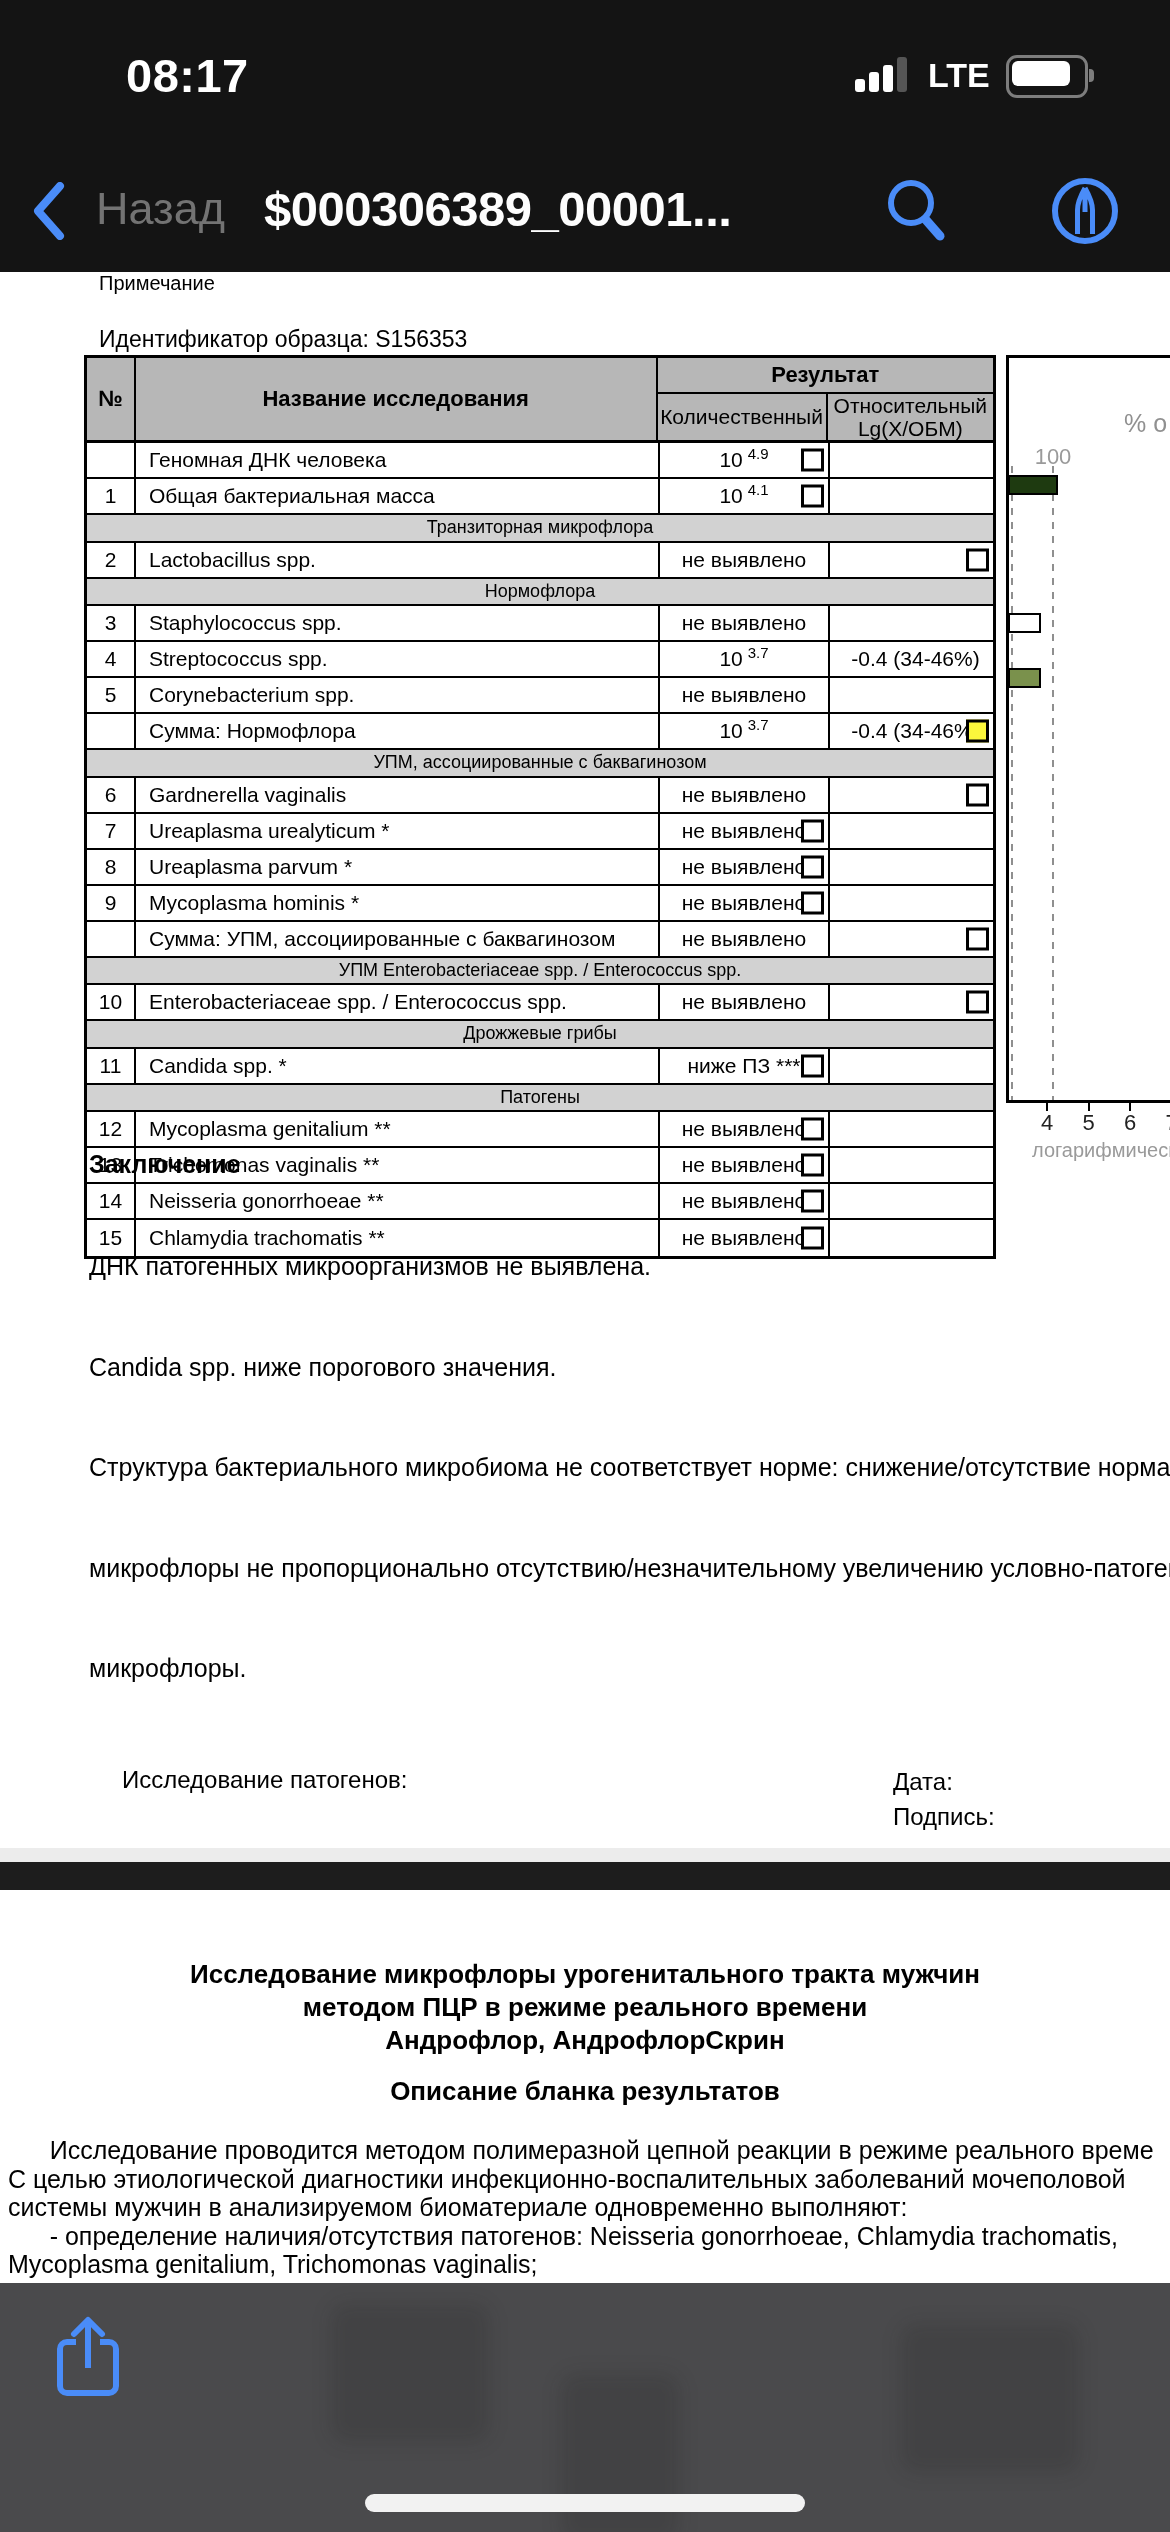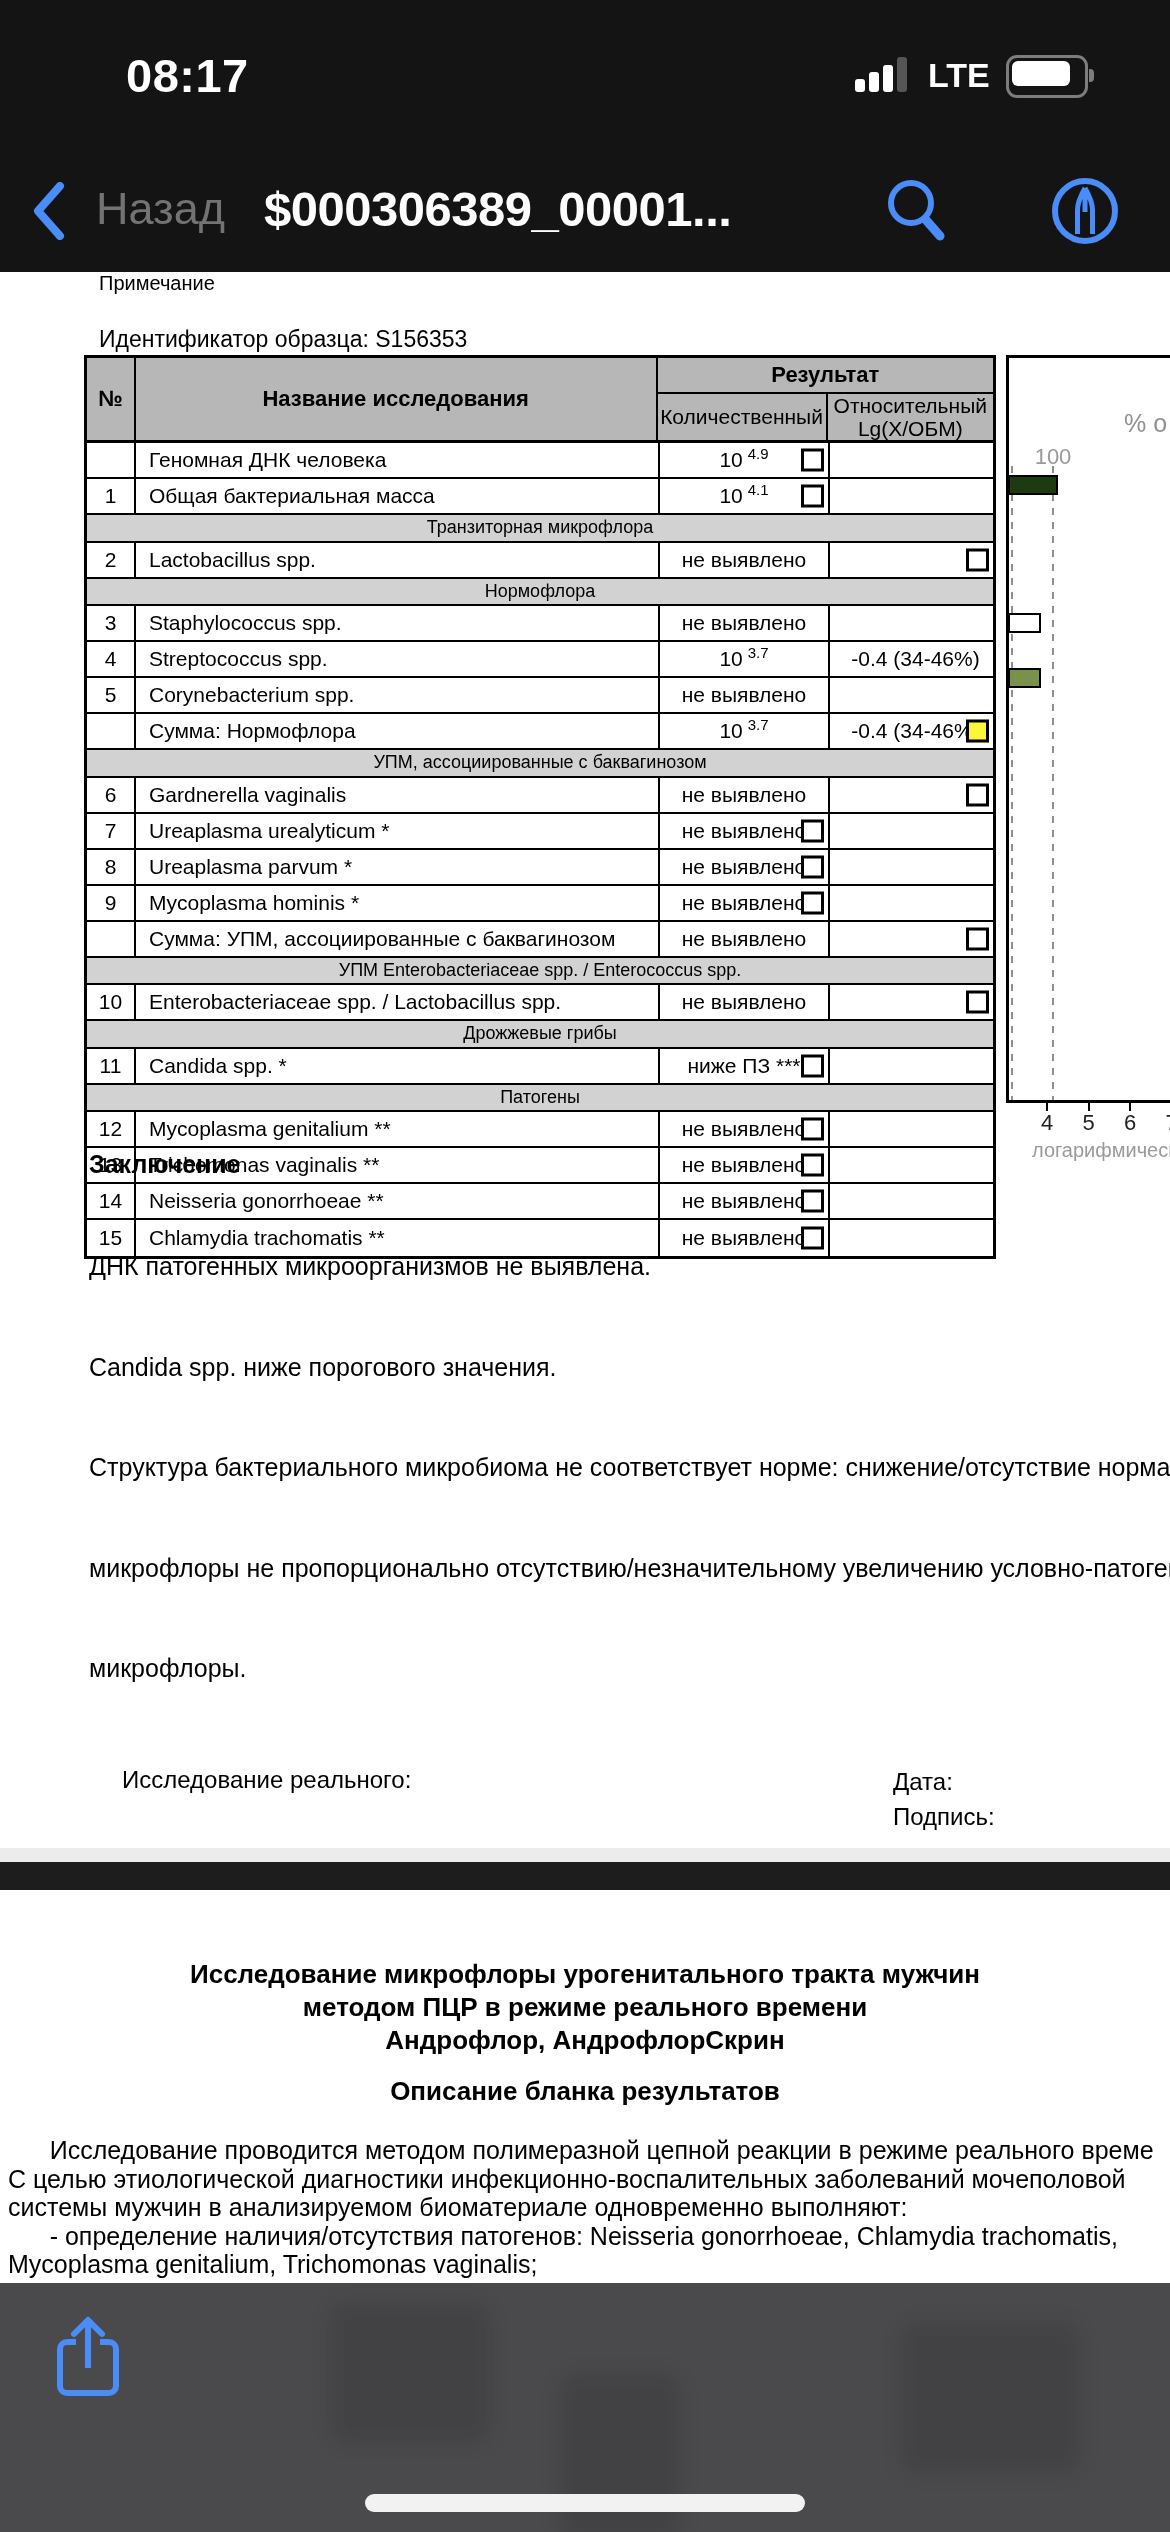--- a/index.html
+++ b/index.html
@@ -226,21 +226,21 @@
           <div class="c-num"></div>
           <div class="c-name">Сумма: УПМ, ассоциированные с баквагинозом</div>
           <div class="c-quant">не выявлено</div>
           <div class="c-rel">
             <span class="cbox"></span>
           </div>
         </div>
         <div class="t-sec">УПМ Enterobacteriaceae spp. / Enterococcus spp.</div>
         <div class="t-row">
           <div class="c-num">10</div>
-          <div class="c-name">Enterobacteriaceae spp. / Lactobacillus spp.</div>
+          <div class="c-name">Enterobacteriaceae spp. / Enterococcus spp.</div>
           <div class="c-quant">не выявлено</div>
           <div class="c-rel">
             <span class="cbox"></span>
           </div>
         </div>
         <div class="t-sec">Дрожжевые грибы</div>
         <div class="t-row">
           <div class="c-num">11</div>
           <div class="c-name">Candida spp. *</div>
           <div class="c-quant">ниже ПЗ ***<span class="cbox"></span></div>
@@ -300,21 +300,21 @@
 
   <div class="concl-h">Заключение</div>
   <div class="concl">
     <div>ДНК патогенных микроорганизмов не выявлена.</div>
     <div>Candida spp. ниже порогового значения.</div>
     <div>Структура бактериального микробиома не соответствует норме: снижение/отсутствие нормальной</div>
     <div>микрофлоры не пропорционально отсутствию/незначительному увеличению условно-патогенной</div>
     <div>микрофлоры.</div>
   </div>
 
-  <div class="exec">Исследование реального:</div>
+  <div class="exec">Исследование патогенов:</div>
   <div class="datesig">
     <div>Дата:</div>
     <div>Подпись:</div>
   </div>
 
   <div class="pagegap"></div>
   <div class="pagebar"></div>
 
   <div class="p2-title">
     <div>Исследование микрофлоры урогенитального тракта мужчин</div>

